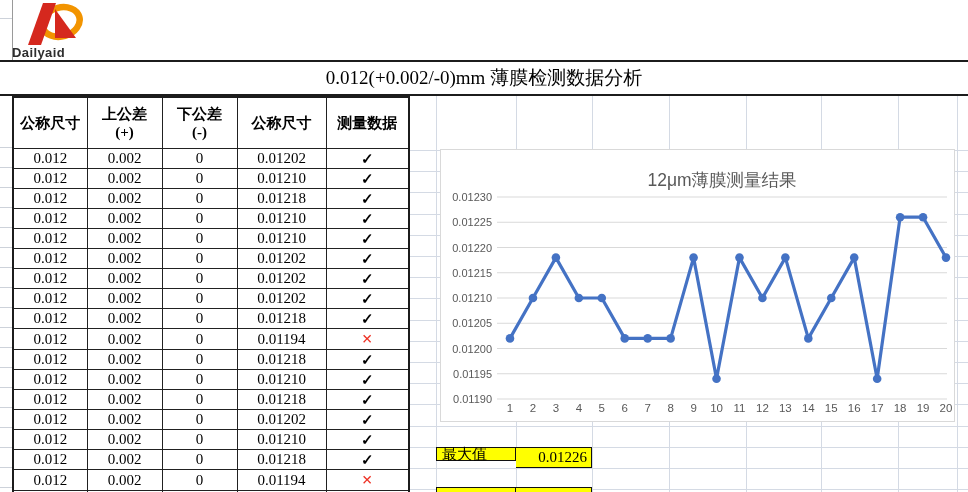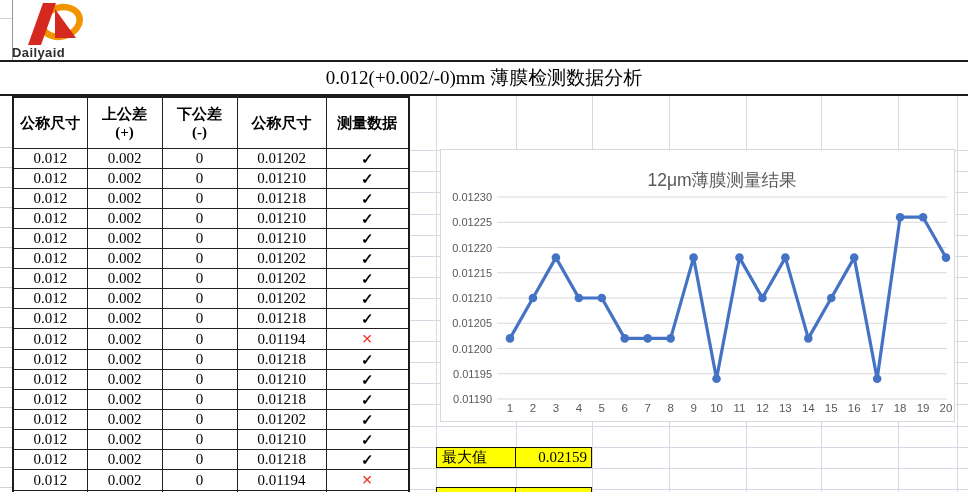--- a/index.html
+++ b/index.html
@@ -27,21 +27,21 @@
   #main-table{border:2px solid #1c1c1c;}
   #main-table th{height:50px;font-size:15px;font-weight:bold;line-height:1.2;}
   #main-table td{height:19px;font-size:15px;}
   .pass-mark{font-weight:bold;font-size:15px;color:#000;}
   .fail-mark{font-weight:bold;font-size:19px;line-height:1;color:#ee3124;}
   
   #chart-box{position:absolute;left:440px;top:149px;width:513px;height:271px;background:#fff;
              border:1px solid #d9d9d9;box-sizing:content-box;}
   
   .sum-row{position:absolute;left:436px;display:flex;}
-  .sum-label{width:80px;height:21px;box-sizing:border-box;border:1px solid #111;background:#ffff00;
+  .sum-label{width:80px;height:14px;box-sizing:border-box;border:1px solid #111;background:#ffff00;
              font-family:"Liberation Serif","DejaVu Serif",serif;font-size:15px;color:#000;
              display:flex;align-items:center;padding-left:5px;}
   .sum-value{width:76px;height:21px;box-sizing:border-box;border:1px solid #111;border-left:none;
              background:#ffff00;font-family:"Liberation Serif","DejaVu Serif",serif;font-size:15px;color:#000;
              display:flex;align-items:center;justify-content:flex-end;padding-right:4px;}
 </style>
 </head>
 <body>
 
 <div id="canvas">
@@ -318,19 +318,19 @@
         <circle cx="413.2105263157895" cy="107.60000000000026" r="4.3" fill="#4472C4"></circle>
         <circle cx="436.1578947368421" cy="228.80000000000078" r="4.3" fill="#4472C4"></circle>
         <circle cx="459.1052631578947" cy="67.20000000000009" r="4.3" fill="#4472C4"></circle>
         <circle cx="482.05263157894734" cy="67.20000000000009" r="4.3" fill="#4472C4"></circle>
         <circle cx="505" cy="107.60000000000026" r="4.3" fill="#4472C4"></circle>
       </svg>
   </div>
 
   <div class="sum-row" style="top:447px">
     <div class="sum-label">最大值</div>
-    <div class="sum-value">0.02159</div>
+    <div class="sum-value">0.01226</div>
   </div>
   <div class="sum-row" style="top:487px">
     <div class="sum-label" style="height:8px"></div>
     <div class="sum-value" style="height:8px"></div>
   </div>
 </div>
 
 </body></html>

